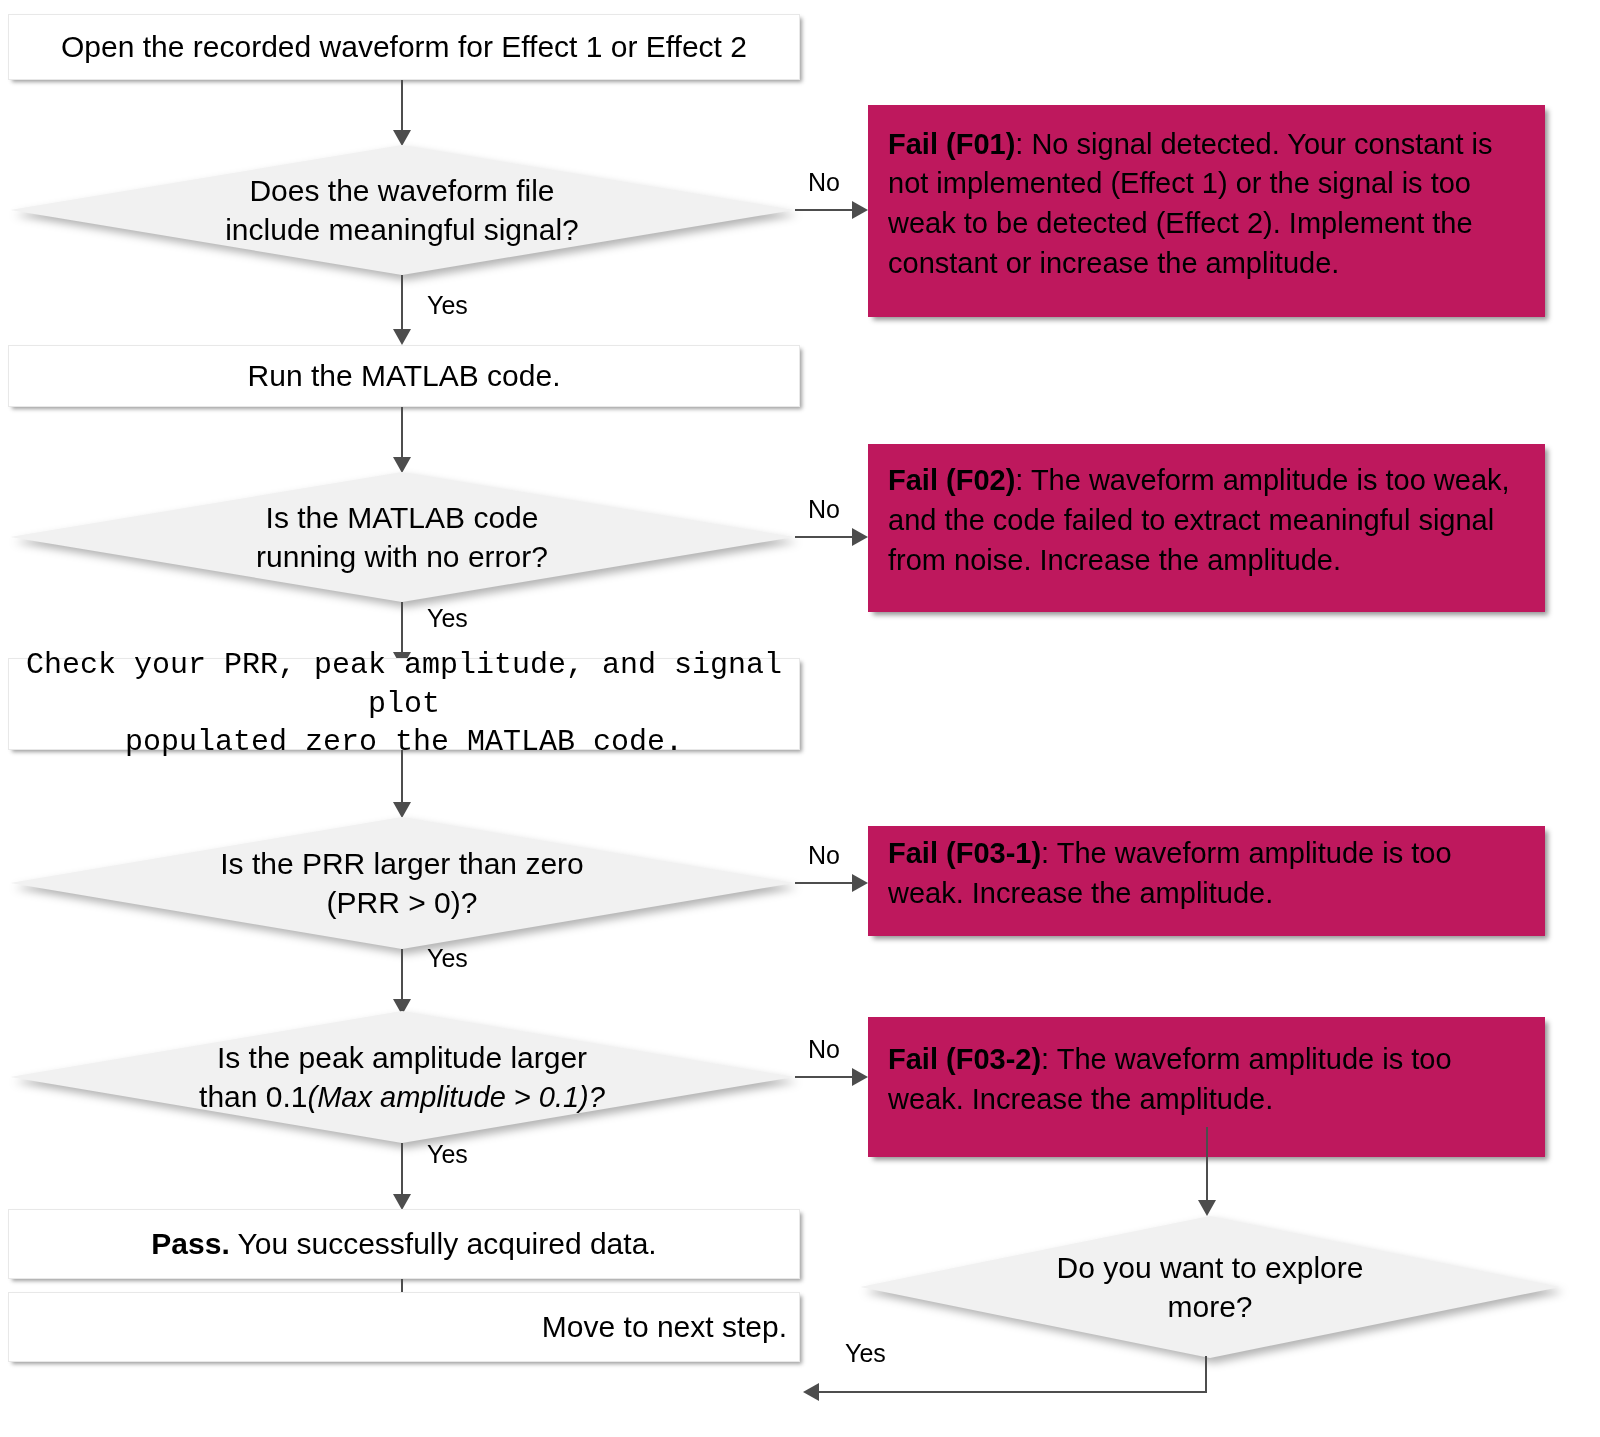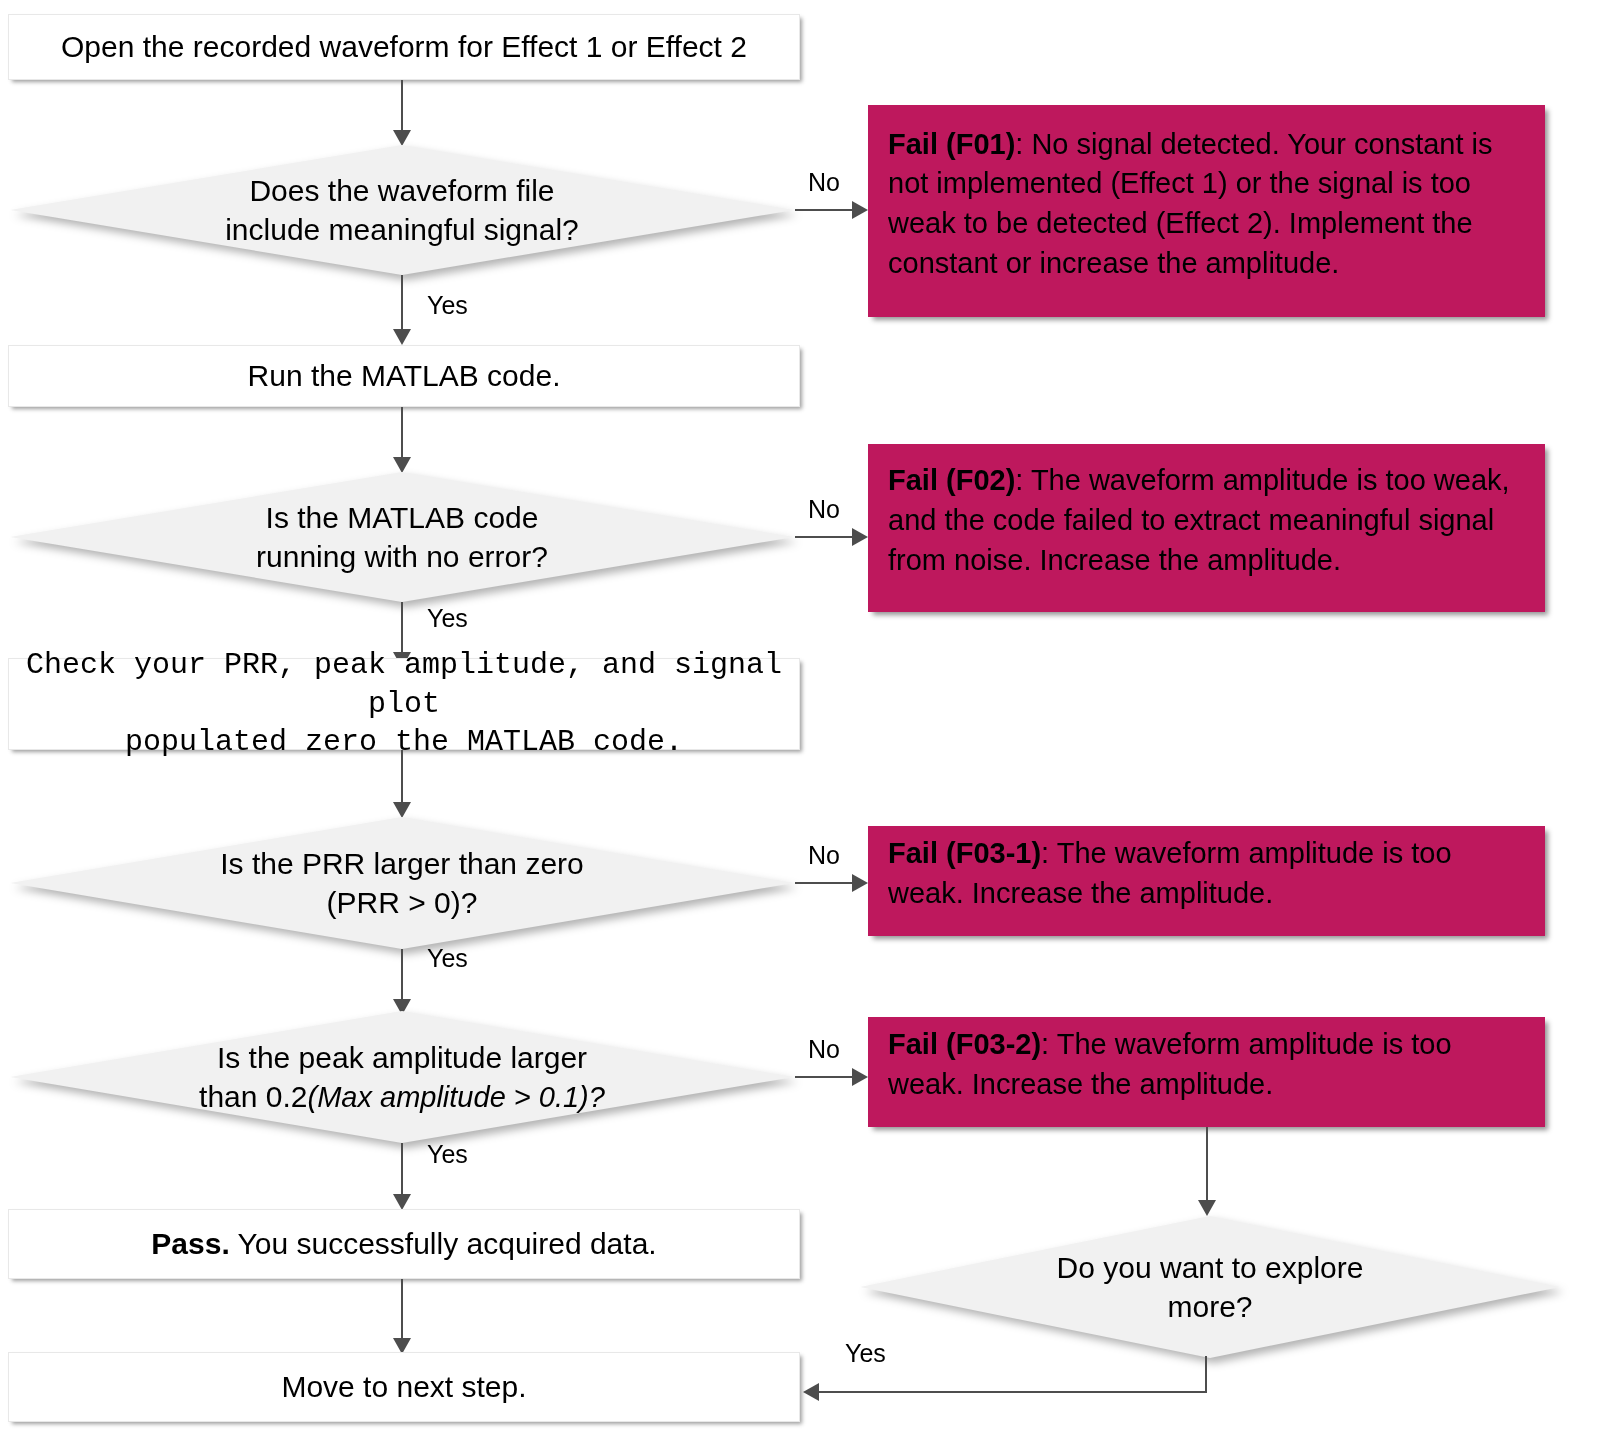--- a/index.html
+++ b/index.html
@@ -202,29 +202,29 @@
   </div>
 
   <div class="vline" style="left:401px; top:949px; width:2px; height:56px;"></div>
   <div class="arrow-down" style="left:393px; top:999px;"></div>
   <div class="edge-label" style="left:427px; top:944px;">Yes</div>
 
   <div class="node decision" style="left:10px; top:1011px; width:784px; height:132px;">
     <div class="diamond"></div>
     <div class="dtext">
       <div>Is the peak amplitude larger</div>
-      <div><span>than 0.2</span><span class="small-note">(Max amplitude &gt; 0.1)?</span></div>
+      <div><span>than 0.1</span><span class="small-note">(Max amplitude &gt; 0.1)?</span></div>
     </div>
   </div>
 
   <div class="hline" style="left:795px; top:1076px; width:62px; height:2px;"></div>
   <div class="arrow-right" style="left:852px; top:1068px;"></div>
   <div class="edge-label" style="left:808px; top:1035px;">No</div>
 
-  <div class="node fail" style="left:868px; top:1017px; width:677px; height:110px;">
+  <div class="node fail" style="left:868px; top:1017px; width:677px; height:140px;">
     <div class="inner">
       <b>Fail (F03-2)</b><span>: The waveform amplitude is too weak. Increase the amplitude.</span>
     </div>
   </div>
 
   <div class="vline" style="left:401px; top:1143px; width:2px; height:57px;"></div>
   <div class="arrow-down" style="left:393px; top:1194px;"></div>
   <div class="edge-label" style="left:427px; top:1140px;">Yes</div>
 
   <div class="node process" style="left:8px; top:1209px; width:792px; height:70px;">
@@ -245,17 +245,17 @@
   </div>
 
   <div class="vline" style="left:401px; top:1279px; width:2px; height:65px;"></div>
   <div class="arrow-down" style="left:393px; top:1338px;"></div>
 
   <div class="vline" style="left:1205px; top:1356px; width:2px; height:37px;"></div>
   <div class="hline" style="left:818px; top:1391px; width:389px; height:2px;"></div>
   <div class="arrow-left" style="left:803px; top:1383px;"></div>
   <div class="edge-label" style="left:845px; top:1339px;">Yes</div>
 
-  <div class="node process" style="left:8px; top:1352px; width:792px; height:70px;">
+  <div class="node process" style="left:8px; top:1292px; width:792px; height:70px;justify-content:flex-end;">
     <span>Move to next step.</span>
   </div>
 
 </div>
 
 </body></html>

